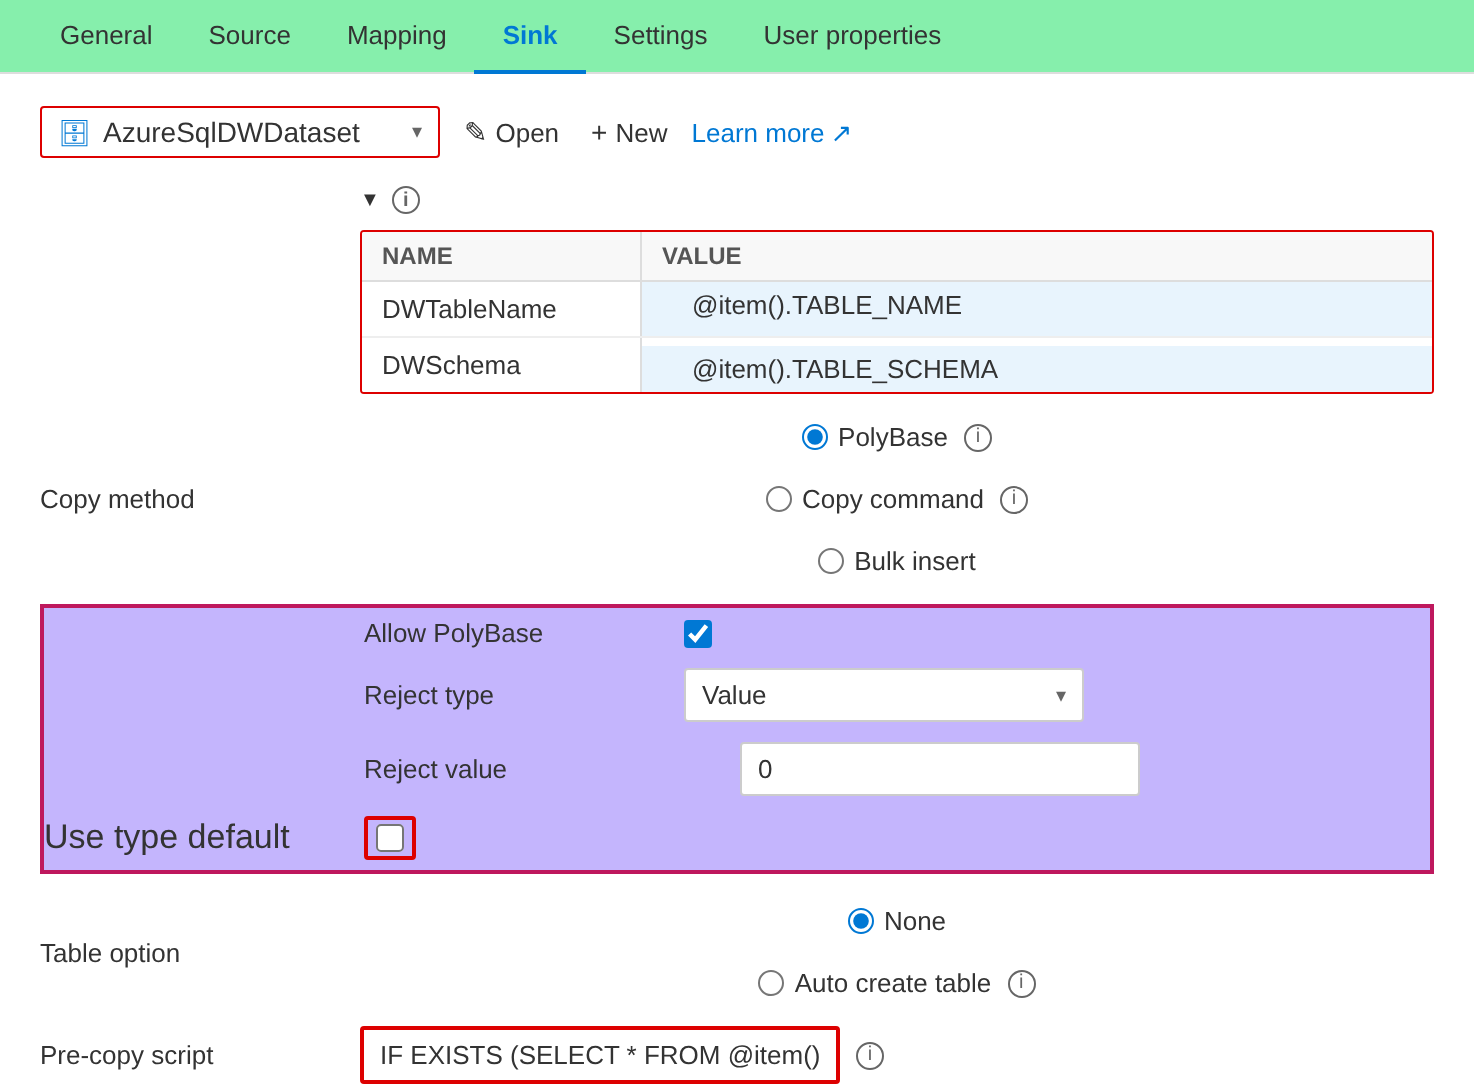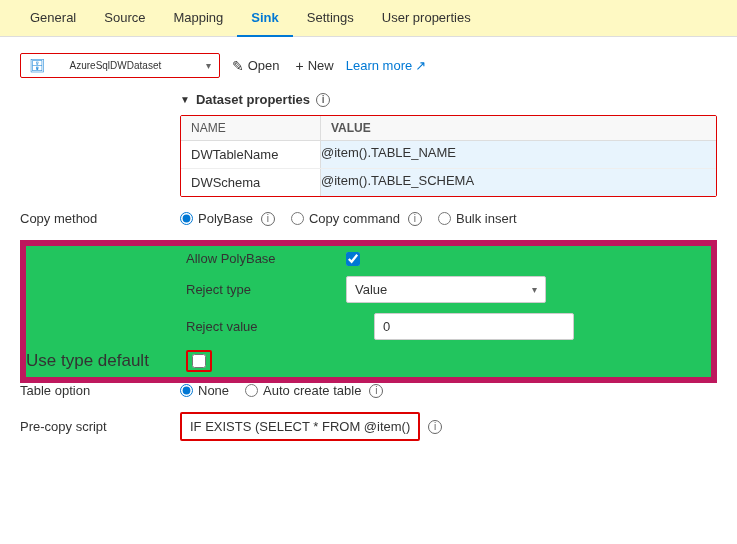--- a/index.html
+++ b/index.html
@@ -11,21 +11,21 @@
       width: 737px;
       height: 544px;
       overflow: hidden;
     }
 
     
     .tabs {
       display: flex;
       border-bottom: 1px solid #ddd;
       padding: 0 16px;
-      background: #fef9c3;
+      background: #86efac;
     }
     .tab {
       padding: 10px 14px;
       cursor: pointer;
       color: #333;
       font-size: 13px;
       border-bottom: 2px solid transparent;
       margin-bottom: -1px;
     }
     .tab.active {
@@ -72,22 +72,21 @@
       min-width: 200px;
       cursor: pointer;
       position: relative;
     }
     .dropdown-icon {
       margin-right: 6px;
       color: #0078d4;
     }
     .dropdown-text {
       flex: 1;
-      font-size: 10px;
-      margin-left: 18px;
+      font-size: 14px;
     }
     .dropdown-arrow {
       font-size: 10px;
       color: #666;
       margin-left: 6px;
     }
 
     
     .icon-btn {
       display: flex;
@@ -147,63 +146,64 @@
       overflow: hidden;
     }
     .props-table-header {
       display: flex;
       background: #f8f8f8;
       border-bottom: 1px solid #ddd;
     }
     .col-name {
       width: 140px;
       padding: 5px 10px;
-      font-weight: 400;
+      font-weight: 700;
       font-size: 12px;
       color: #555;
       border-right: 1px solid #ddd;
     }
     .col-value {
       flex: 1;
       padding: 5px 10px;
       font-weight: 600;
       font-size: 12px;
       color: #555;
     }
     .props-row {
       display: flex;
       border-bottom: 1px solid #eee;
       background: #fff;
     }
-    .props-row:last-child { border-bottom: none; }
+    .props-row:last-child { border-bottom: none; align-items: flex-end; }
     .props-row .cell-name {
       width: 140px;
       padding: 6px 10px;
       border-right: 1px solid #ddd;
       font-size: 13px;
     }
     .props-row .cell-value {
       flex: 1;
-      padding: 4px 0;
+      padding: 4px 25px;
       background: #e8f4fd;
     }
     .props-row .cell-value input {
       width: 100%;
       border: none;
       background: transparent;
       font-size: 13px;
       color: #333;
       outline: none;
     }
 
     
     .radio-group {
       display: flex;
       align-items: center;
       gap: 16px;
+      flex-direction: column;
     }
     .radio-option {
       display: flex;
       align-items: center;
       gap: 5px;
       cursor: pointer;
     }
     .radio-option input[type=radio] {
       accent-color: #0078d4;
       cursor: pointer;
@@ -311,21 +311,20 @@
       <a class="link-btn">
         <span>Learn more</span>
         <span>↗</span>
       </a>
     </div>
   </div>
 
   <div class="dataset-props">
     <div class="section-header">
       <span class="collapse-arrow">▼</span>
-      <span>Dataset properties</span>
       <span class="info-icon">i</span>
     </div>
     <div class="props-table">
       <div class="props-table-header">
         <div class="col-name">NAME</div>
         <div class="col-value">VALUE</div>
       </div>
       <div class="props-row">
         <div class="cell-name">DWTableName</div>
         <div class="cell-value">
@@ -354,21 +353,21 @@
         <span>Copy command</span>
         <span class="info-icon" style="margin-left:3px;">i</span>
       </label>
       <label class="radio-option">
         <input type="radio" name="copy-method" style="">
         <span>Bulk insert</span>
       </label>
     </div>
   </div>
 
-  <div style="border: 6px solid #be185d; margin-bottom: 0; background: #22c55e;">
+  <div style="border: 2px solid #be185d; margin-bottom: 16px; background: #c4b5fd;">
 
     <div class="polybase-row" style="padding-left: 160px;">
       <div style="width:160px; font-size:13px; color:#333; min-width:160px;">Allow PolyBase</div>
       <div class="checkbox-cell">
         <input type="checkbox" checked="" style="accent-color: rgb(0, 120, 212); width: 14px; height: 14px;">
       </div>
     </div>
 
     <div class="polybase-row" style="padding-left: 160px;">
       <div style="width:160px; font-size:13px; color:#333; min-width:160px;">Reject type</div>

